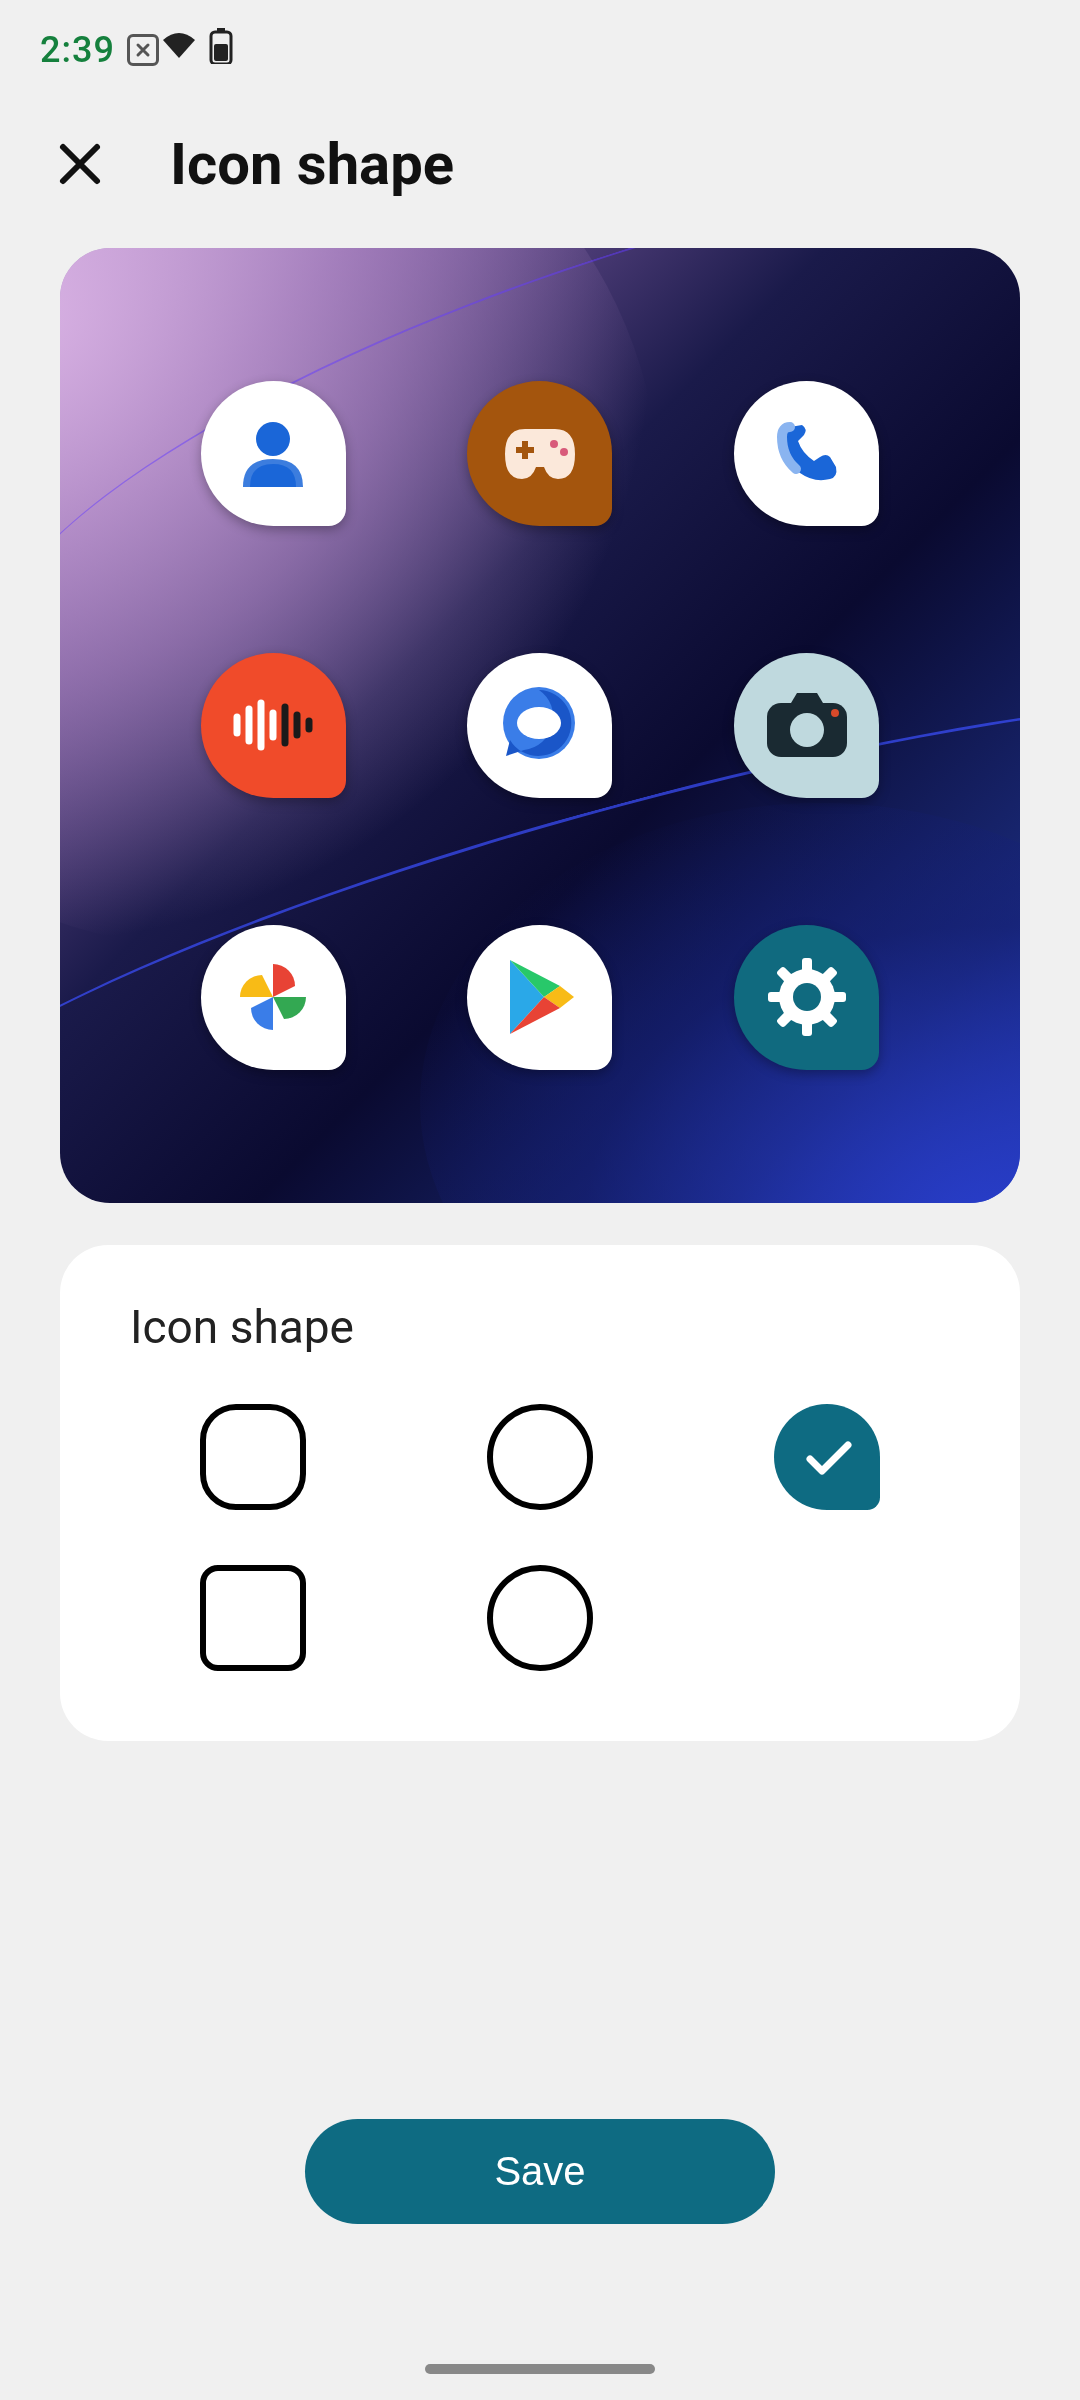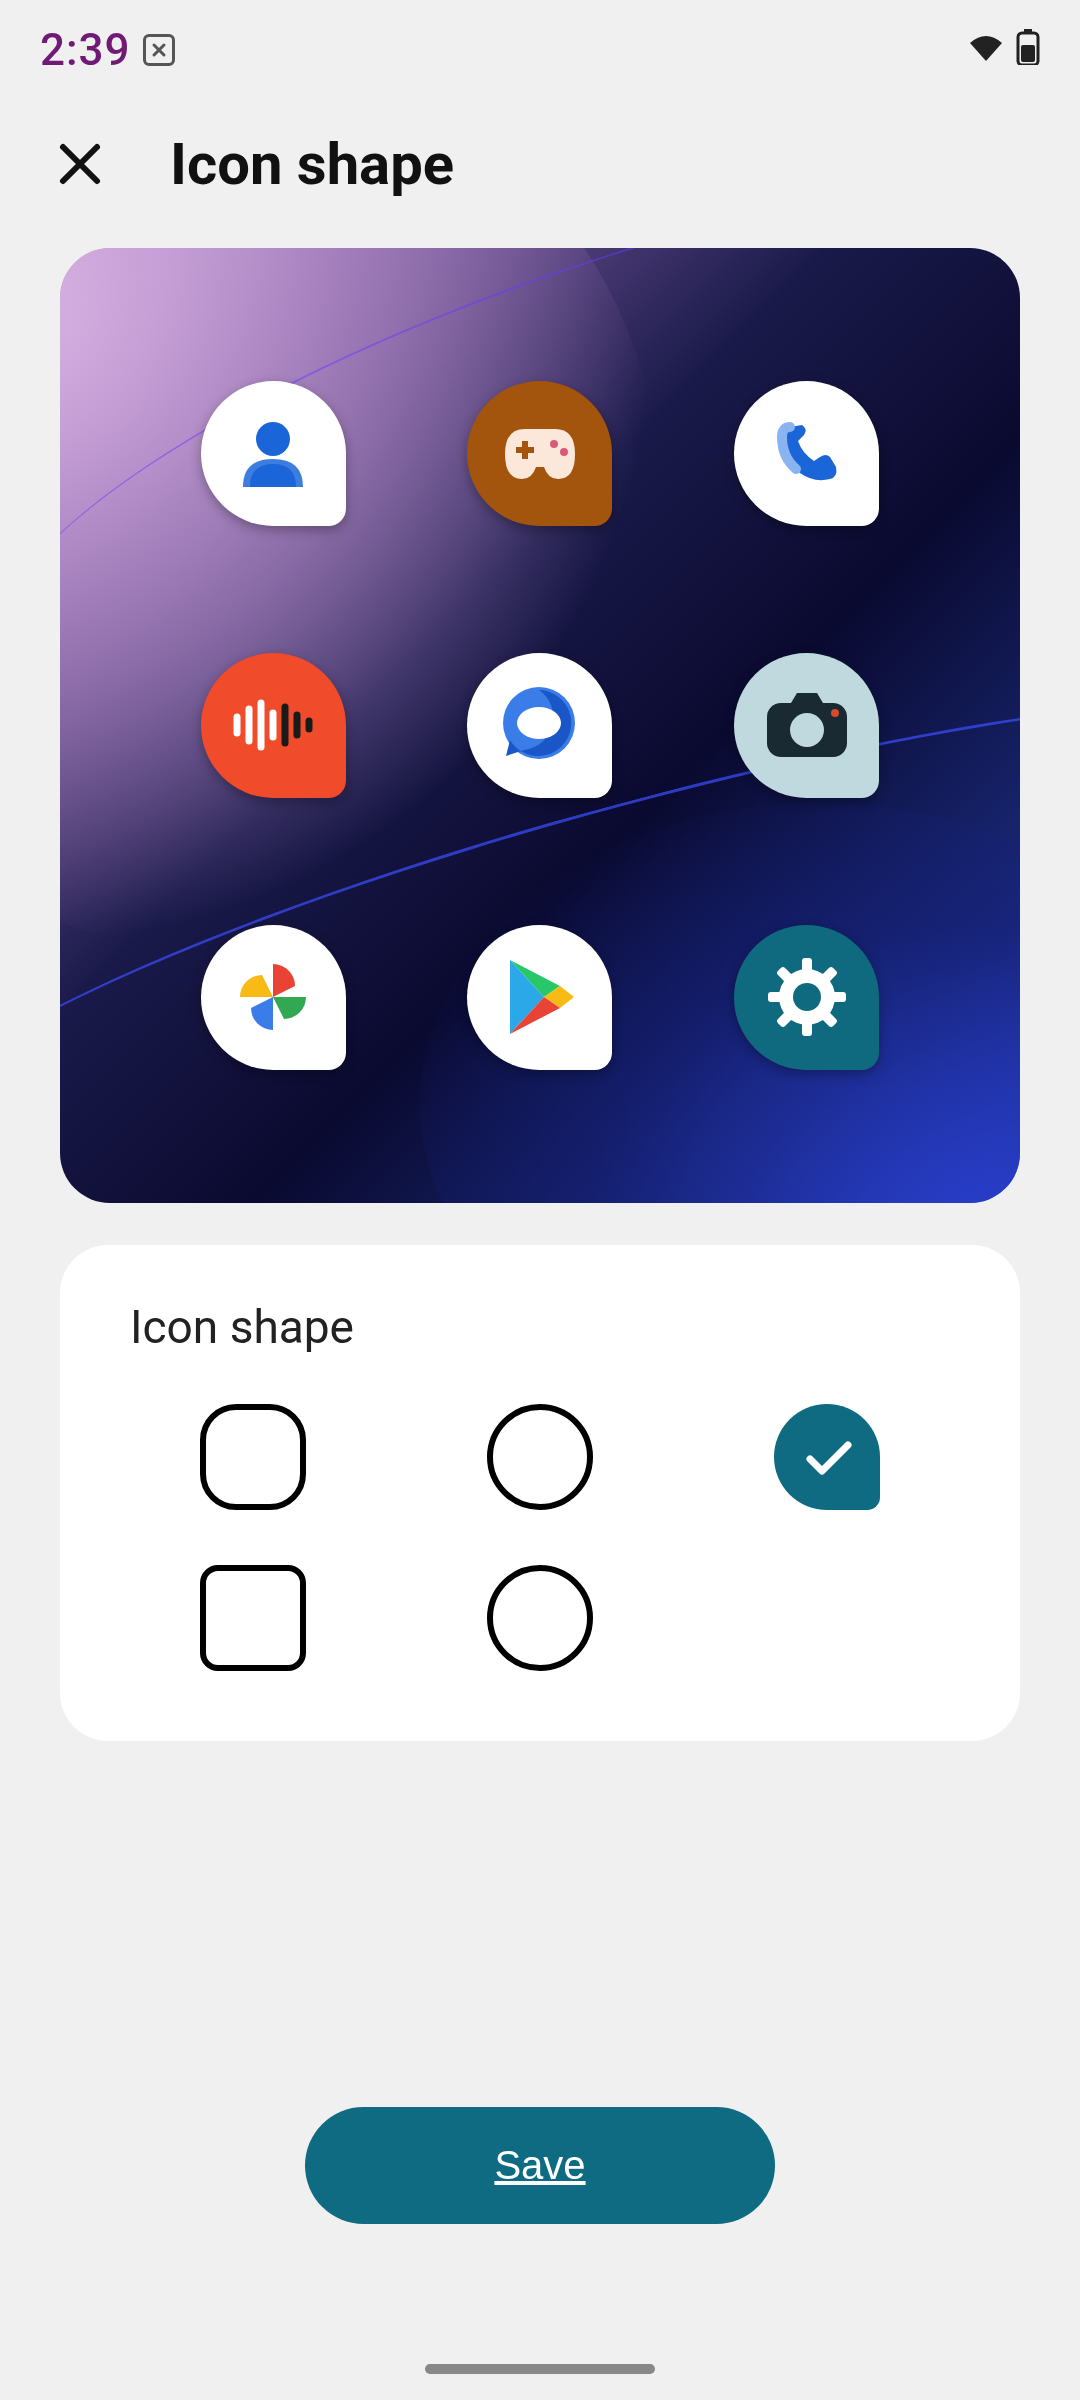--- a/index.html
+++ b/index.html
@@ -10,24 +10,23 @@
       font-family: -apple-system, BlinkMacSystemFont, 'Segoe UI', Roboto, sans-serif;
       position: relative;
       overflow: hidden;
     }
     
     
     .status-bar {
       height: 100px;
       display: flex;
       align-items: center;
-      justify-content: space-between;
       padding: 0 40px;
-      font-size: 44px;
-      color: #701a75;
+      font-size: 36px;
+      color: #15803d;
     }
     .status-left { display: flex; align-items: center; gap: 12px; }
     .status-right { display: flex; align-items: center; gap: 10px; }
     .status-time { font-weight: 500; letter-spacing: 1px; }
     .status-box-icon {
       width: 32px; height: 32px;
       border: 3px solid #555; border-radius: 6px;
       display: flex; align-items: center; justify-content: center;
       font-size: 20px; font-weight: bold; color: #555;
     }
@@ -147,29 +146,28 @@
     .shape-circle2 { border-radius: 50%; }
     .shape-teardrop svg { transform: translate(2px, 2px); }
     
     
     .save-button {
       position: absolute;
       bottom: 176px;
       left: 50%;
       transform: translateX(-50%);
       width: 470px;
-      height: 117px;
+      height: 105px;
       background: #0e6b82;
       color: #fff;
       border: none;
       border-radius: 60px;
       font-size: 40px;
       font-weight: 500;
       cursor: pointer;
-      text-decoration: underline;
     }
     
     
     .nav-handle {
       position: absolute;
       bottom: 26px;
       left: 50%;
       transform: translateX(-50%);
       width: 230px;
       height: 10px;

